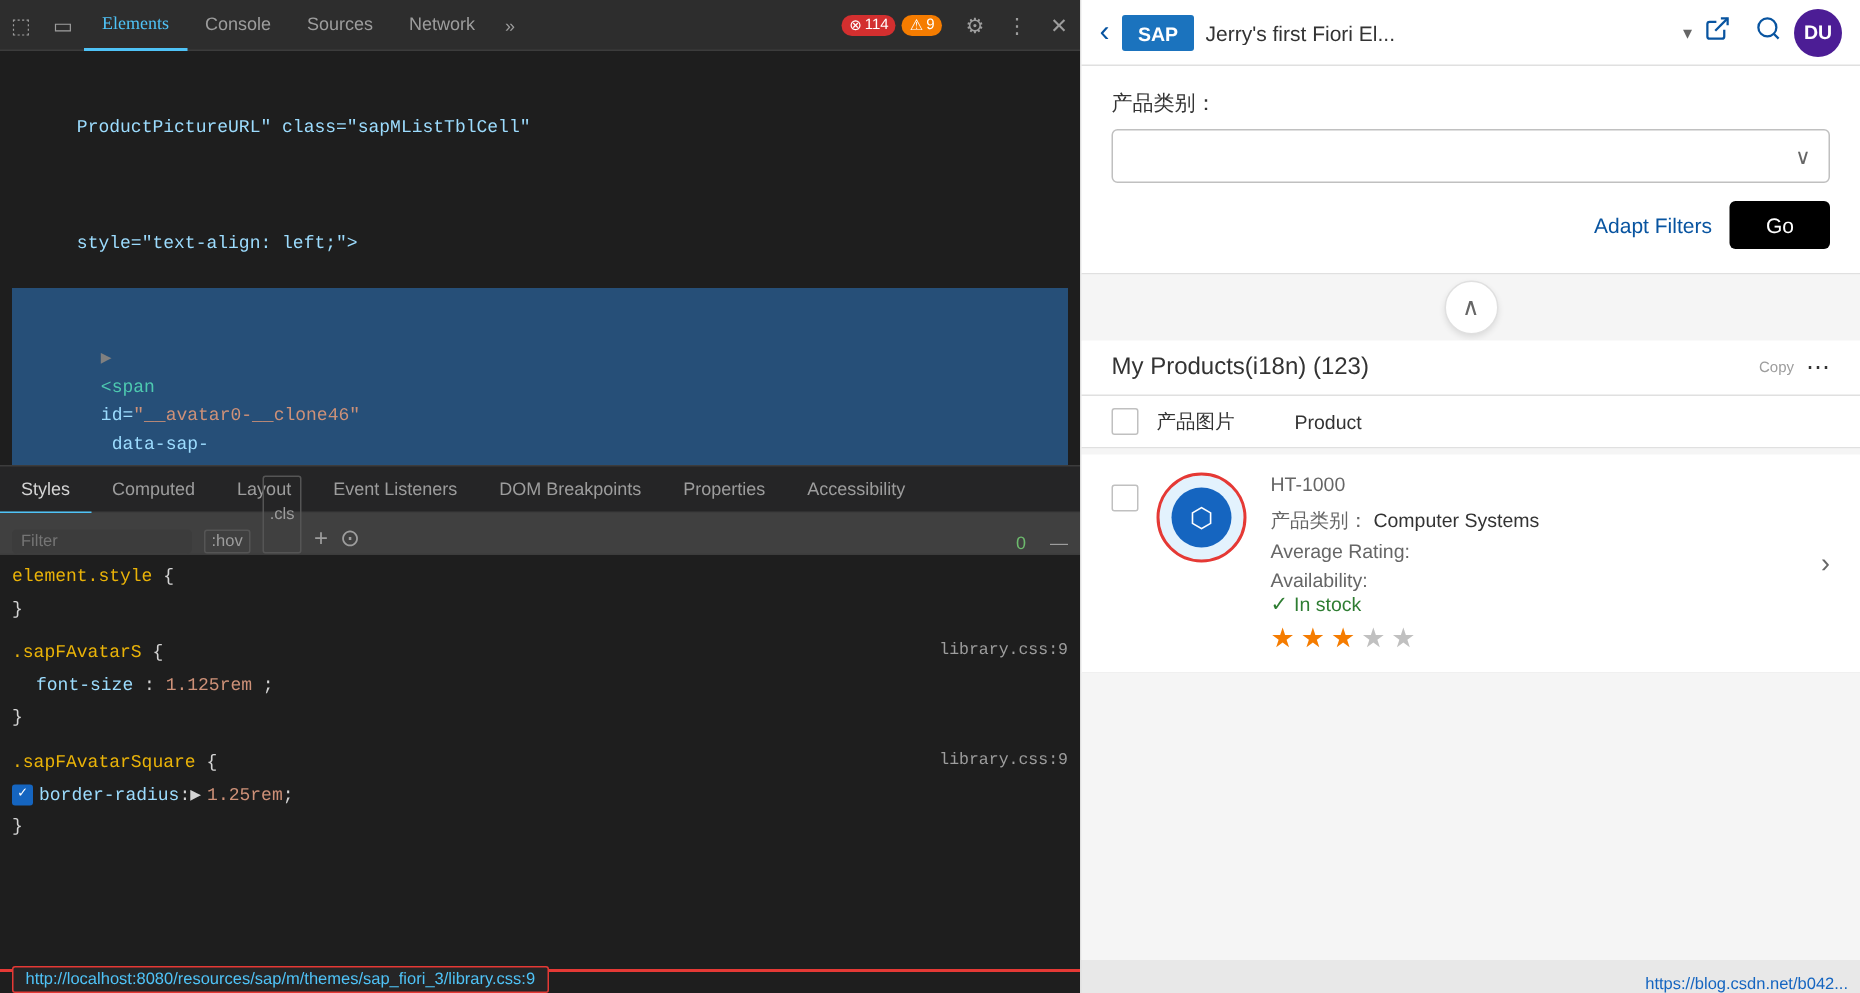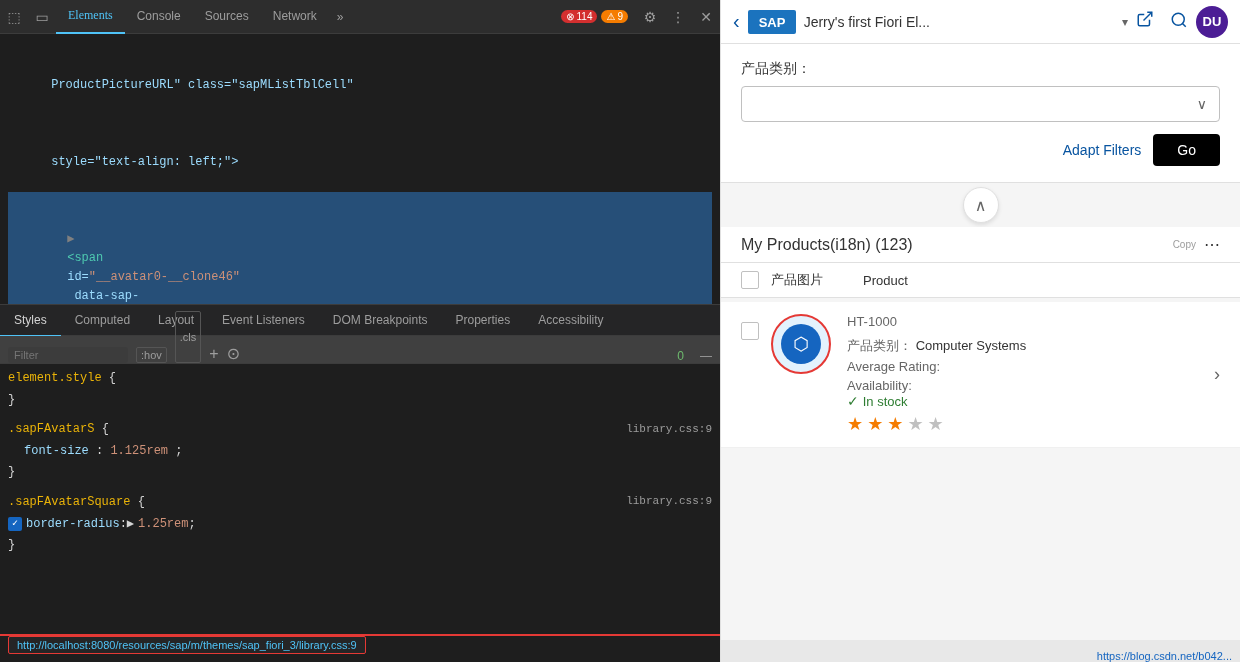--- a/index.html
+++ b/index.html
@@ -38,21 +38,21 @@
     .filter-cls { color: #9d9d9d; font-size: 11px; cursor: pointer; border: 1px solid #555; padding: 19px 4px; border-radius: 2px; }
 
     .styles-content { flex: 1; overflow-y: auto; padding: 4px 8px; font-family: 'Courier New', monospace; font-size: 12px; line-height: 1.8; }
     .css-block { margin-bottom: 8px; }
     .css-selector { color: #eab308; }
     .css-source { color: #9d9d9d; font-size: 11px; float: right; }
     .css-prop { color: #9cdcfe; margin-left: 16px; }
     .css-val { color: #ce9178; }
     .css-brace { color: #d4d4d4; }
 
-    .bottom-bar { height: 28px; background: #1e1e1e; border-top: 2px solid #e53935; display: flex; align-items: flex-start; padding: 0 8px; font-size: 11px; color: #4fc3f7; flex-shrink: 0; }
+    .bottom-bar { height: 16px; background: #1e1e1e; border-top: 2px solid #e53935; display: flex; align-items: flex-end; padding: 0 8px; font-size: 11px; color: #4fc3f7; flex-shrink: 0; }
     .bottom-bar-url { background: #252526; border: 1px solid #e53935; padding: 2px 8px; border-radius: 2px; color: #4fc3f7; font-size: 11px; }
 
     .checkbox-blue { width: 14px; height: 14px; background: #1565c0; border-radius: 2px; display: flex; align-items: center; justify-content: center; margin-right: 4px; flex-shrink: 0; }
     .checkbox-blue::after { content: '✓'; color: white; font-size: 10px; }
 
     
     .fiori-panel { width: 520px; height: 662px; background: #f5f5f5; display: flex; flex-direction: column; border-left: 1px solid #e0e0e0; }
 
     .fiori-header { height: 44px; background: white; display: flex; align-items: center; padding: 0 12px; gap: 8px; border-bottom: 1px solid #e0e0e0; flex-shrink: 0; }
     .fiori-back-btn { color: #0854a0; font-size: 20px; cursor: pointer; }
@@ -183,21 +183,21 @@
       <div>
         <span class="css-selector">element.style </span>
         <span class="css-brace">{</span>
       </div>
       <div>
         <span class="css-brace">}</span>
       </div>
     </div>
 
     <div class="css-block">
-      <div style="display:flex;justify-content:space-between;align-items:center;">
+      <div style="display:flex;justify-content:space-between;">
         <div>
           <span class="css-selector">.sapFAvatarS </span>
           <span class="css-brace">{</span>
         </div>
         <span class="css-source">library.css:9</span>
       </div>
       <div>
         <span class="css-prop">font-size</span>
         <span style="color:#d4d4d4;">: </span>
         <span class="css-val">1.125rem</span>

